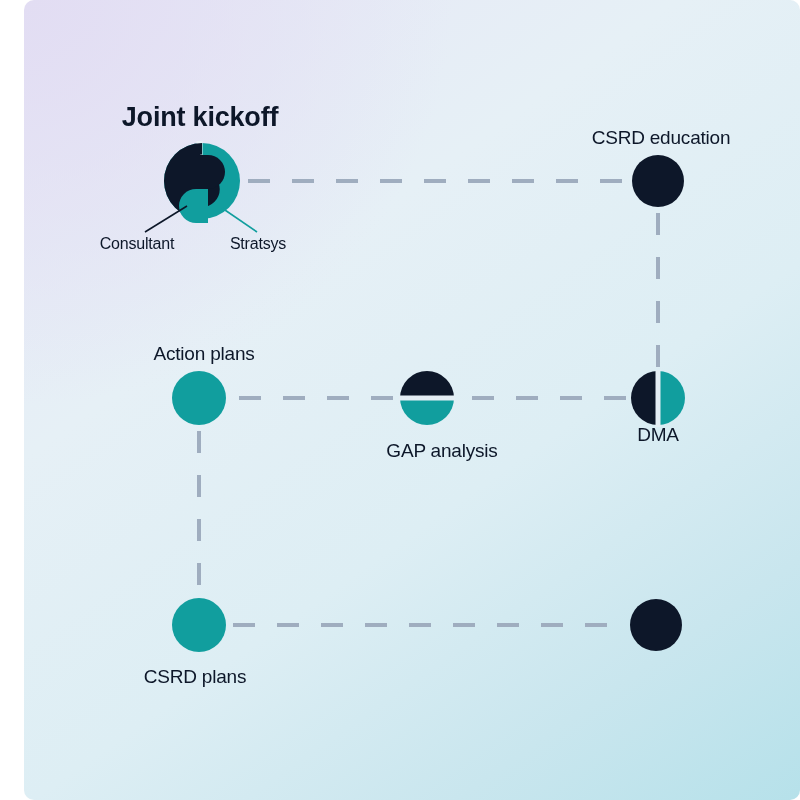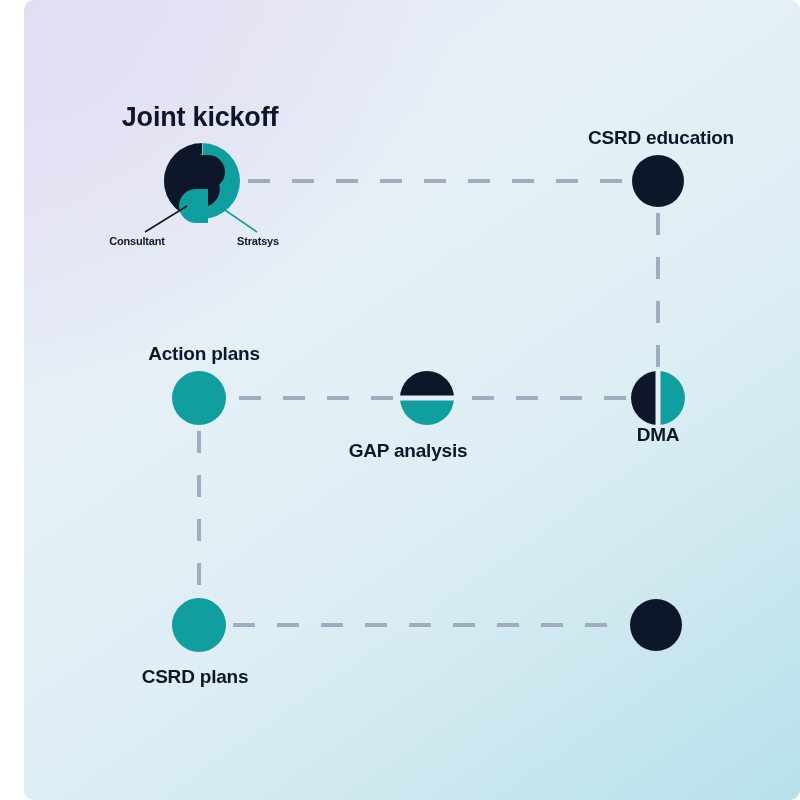--- a/index.html
+++ b/index.html
@@ -37,25 +37,25 @@
     white-space: nowrap;
     line-height: 1;
     letter-spacing: -0.2px;
   }
   .lbl-emph {
     font-size: 27px;
     font-weight: 700;
   }
   .lbl-norm {
     font-size: 19px;
-    font-weight: 700;
+    font-weight: 400;
   }
   .lbl-small {
-    font-size: 11px;
-    font-weight: 700;
+    font-size: 16px;
+    font-weight: 400;
   }
   .ctr { transform: translateX(-50%); }
 </style>
 </head>
 <body>
 
 <div id="stage">
   <div id="canvas">
 
     <svg id="diagram" viewBox="0 0 800 800" xmlns="http://www.w3.org/2000/svg">
@@ -123,21 +123,21 @@
       <line x1="163" y1="206" x2="121" y2="232" stroke="#0d1729" stroke-width="1.6"></line>
       <line x1="198" y1="208" x2="233" y2="232" stroke="#119e9e" stroke-width="1.6"></line>
     </svg>
 
     <div class="lbl lbl-emph ctr" style="left:176px; top:104px;">Joint kickoff</div>
 
     <div class="lbl lbl-norm ctr" style="left:637px; top:128px;">CSRD education</div>
 
     <div class="lbl lbl-norm ctr" style="left:634px; top:425px;">DMA</div>
 
-    <div class="lbl lbl-norm ctr" style="left:384px; top:441px;">GAP analysis</div>
+    <div class="lbl lbl-norm ctr" style="left:418px; top:441px;">GAP analysis</div>
 
     <div class="lbl lbl-norm ctr" style="left:180px; top:344px;">Action plans</div>
 
     <div class="lbl lbl-norm ctr" style="left:171px; top:667px;">CSRD plans</div>
 
 
     <div class="lbl lbl-small ctr" style="left:113px; top:236px;">Consultant</div>
 
     <div class="lbl lbl-small ctr" style="left:234px; top:236px;">Stratsys</div>
 

